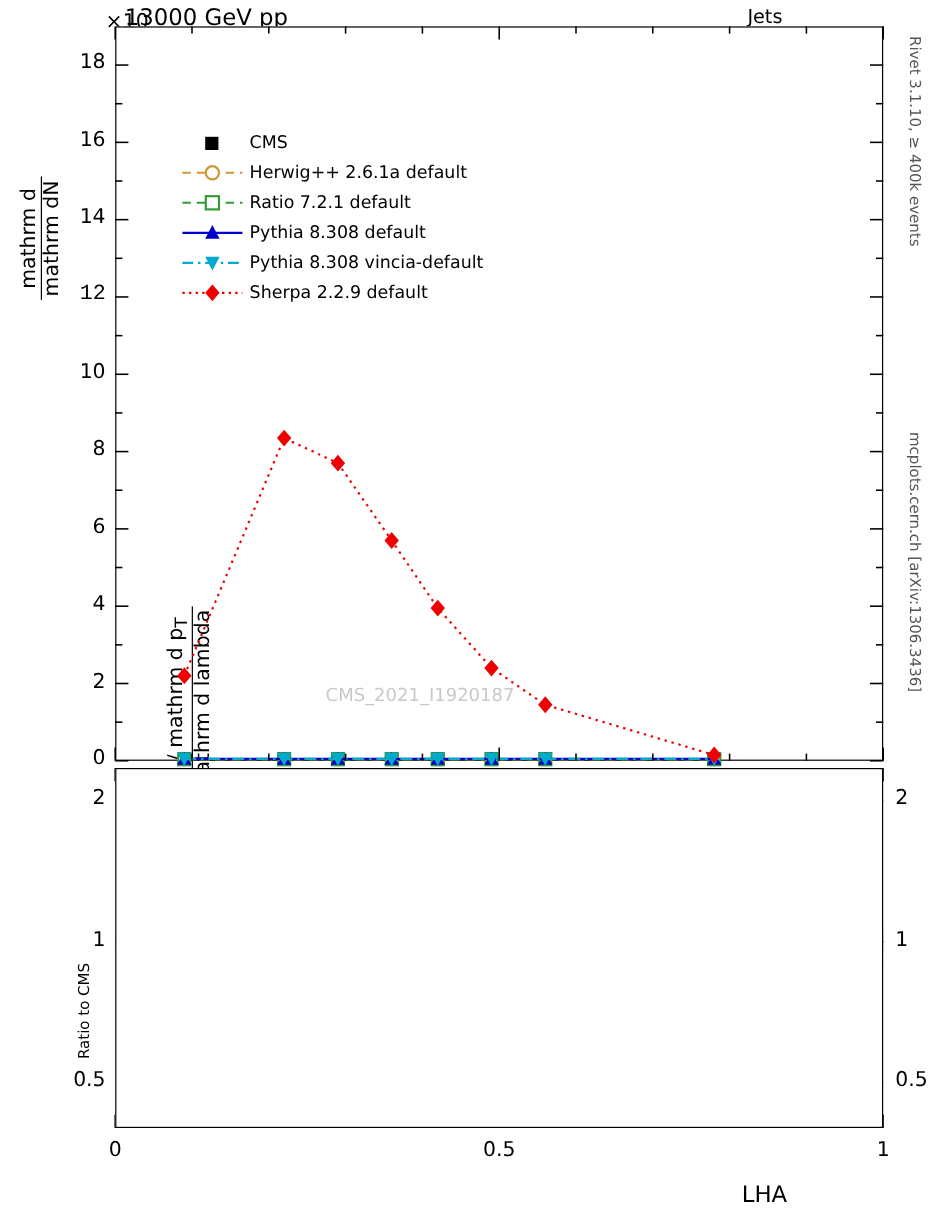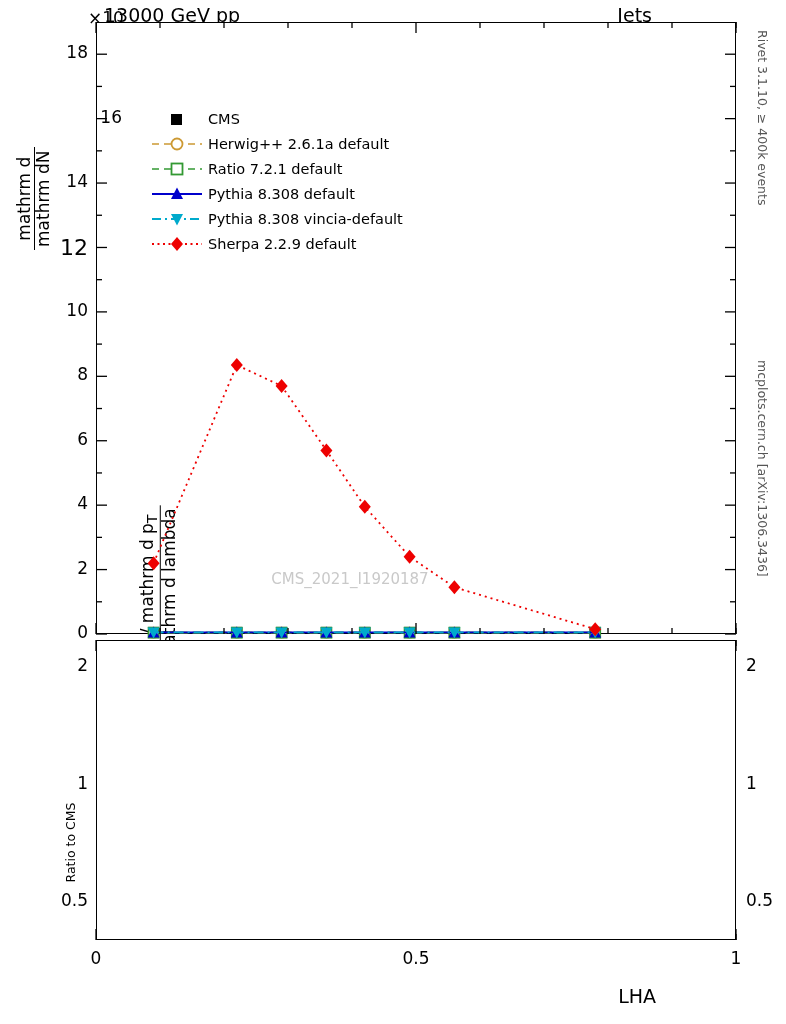--- a/index.html
+++ b/index.html
@@ -23,21 +23,21 @@
   }
   .abs { position: absolute; }
 
   
   .hdr-left {
     left: 104px; top: 4px;
     font-size: 19px;
   }
   .hdr-right {
     right: 48px; top: 4px;
-    font-size: 19px;
+    font-size: 16px;
   }
 
   
   .rot {
     transform-origin: 0 0;
     white-space: nowrap;
   }
   .right-cap1 {
     left: 770px; top: 30px;
     transform: rotate(90deg);
@@ -419,23 +419,23 @@
 
   <div class="abs xlabel-title">LHA</div>
 
   <div class="abs" id="tick-layer" style="left:0;top:0;width:786px;height:1024px;">
       <div class="tlabel" style="left: 88px; top: 622px; font-size: 17px; transform: translateX(-100%);">0</div>
       <div class="tlabel" style="left: 88px; top: 557.579px; font-size: 17px; transform: translateX(-100%);">2</div>
       <div class="tlabel" style="left: 88px; top: 493.158px; font-size: 17px; transform: translateX(-100%);">4</div>
       <div class="tlabel" style="left: 88px; top: 428.737px; font-size: 17px; transform: translateX(-100%);">6</div>
       <div class="tlabel" style="left: 88px; top: 364.316px; font-size: 17px; transform: translateX(-100%);">8</div>
       <div class="tlabel" style="left: 88px; top: 299.895px; font-size: 17px; transform: translateX(-100%);">10</div>
-      <div class="tlabel" style="left: 88px; top: 235.474px; font-size: 22px; transform: translateX(-100%);">12</div>
+      <div class="tlabel" style="left: 88px; top: 235.474px; font-size: 18px; transform: translateX(-100%); font-family: Liberation Mono, monospace;">12</div>
       <div class="tlabel" style="left: 88px; top: 171.053px; font-size: 17px; transform: translateX(-100%);">14</div>
-      <div class="tlabel" style="left: 88px; top: 106.632px; font-size: 17px; transform: translateX(-100%); margin-left: 34px;">16</div>
+      <div class="tlabel" style="left: 88px; top: 106.632px; font-size: 17px; transform: translateX(-100%);">16</div>
       <div class="tlabel" style="left: 88px; top: 42.2105px; font-size: 17px; transform: translateX(-100%);">18</div>
       <div class="tlabel" style="left: 88px; top: 890.194px; font-size: 17px; transform: translateX(-100%);">0.5</div>
       <div class="tlabel" style="left: 746px; top: 890.194px; font-size: 17px;">0.5</div>
       <div class="tlabel" style="left: 88px; top: 772.758px; font-size: 17px; transform: translateX(-100%);">1</div>
       <div class="tlabel" style="left: 746px; top: 772.758px; font-size: 17px;">1</div>
       <div class="tlabel" style="left: 88px; top: 655.323px; font-size: 17px; transform: translateX(-100%);">2</div>
       <div class="tlabel" style="left: 746px; top: 655.323px; font-size: 17px;">2</div>
       <div class="tlabel" style="left: 96px; top: 948px; font-size: 17px; transform: translateX(-50%);">0</div>
       <div class="tlabel" style="left: 416px; top: 948px; font-size: 17px; transform: translateX(-50%);">0.5</div>
       <div class="tlabel" style="left: 736px; top: 948px; font-size: 17px; transform: translateX(-50%);">1</div>

